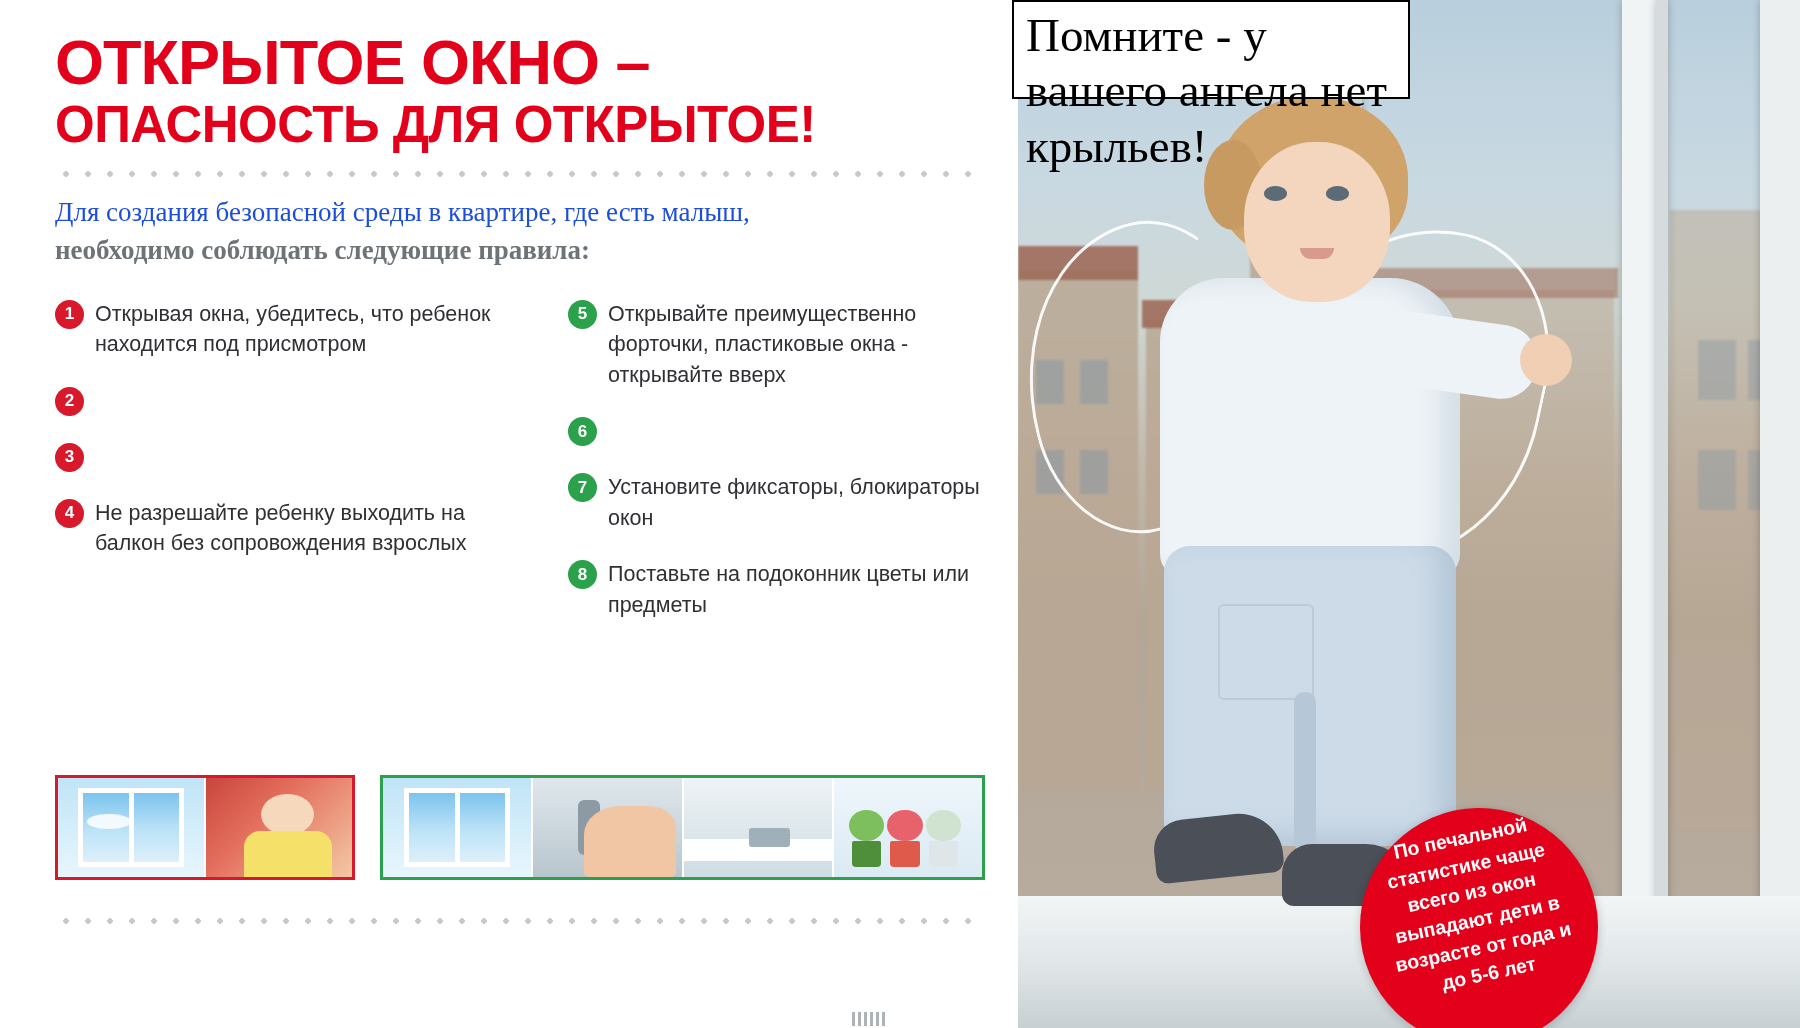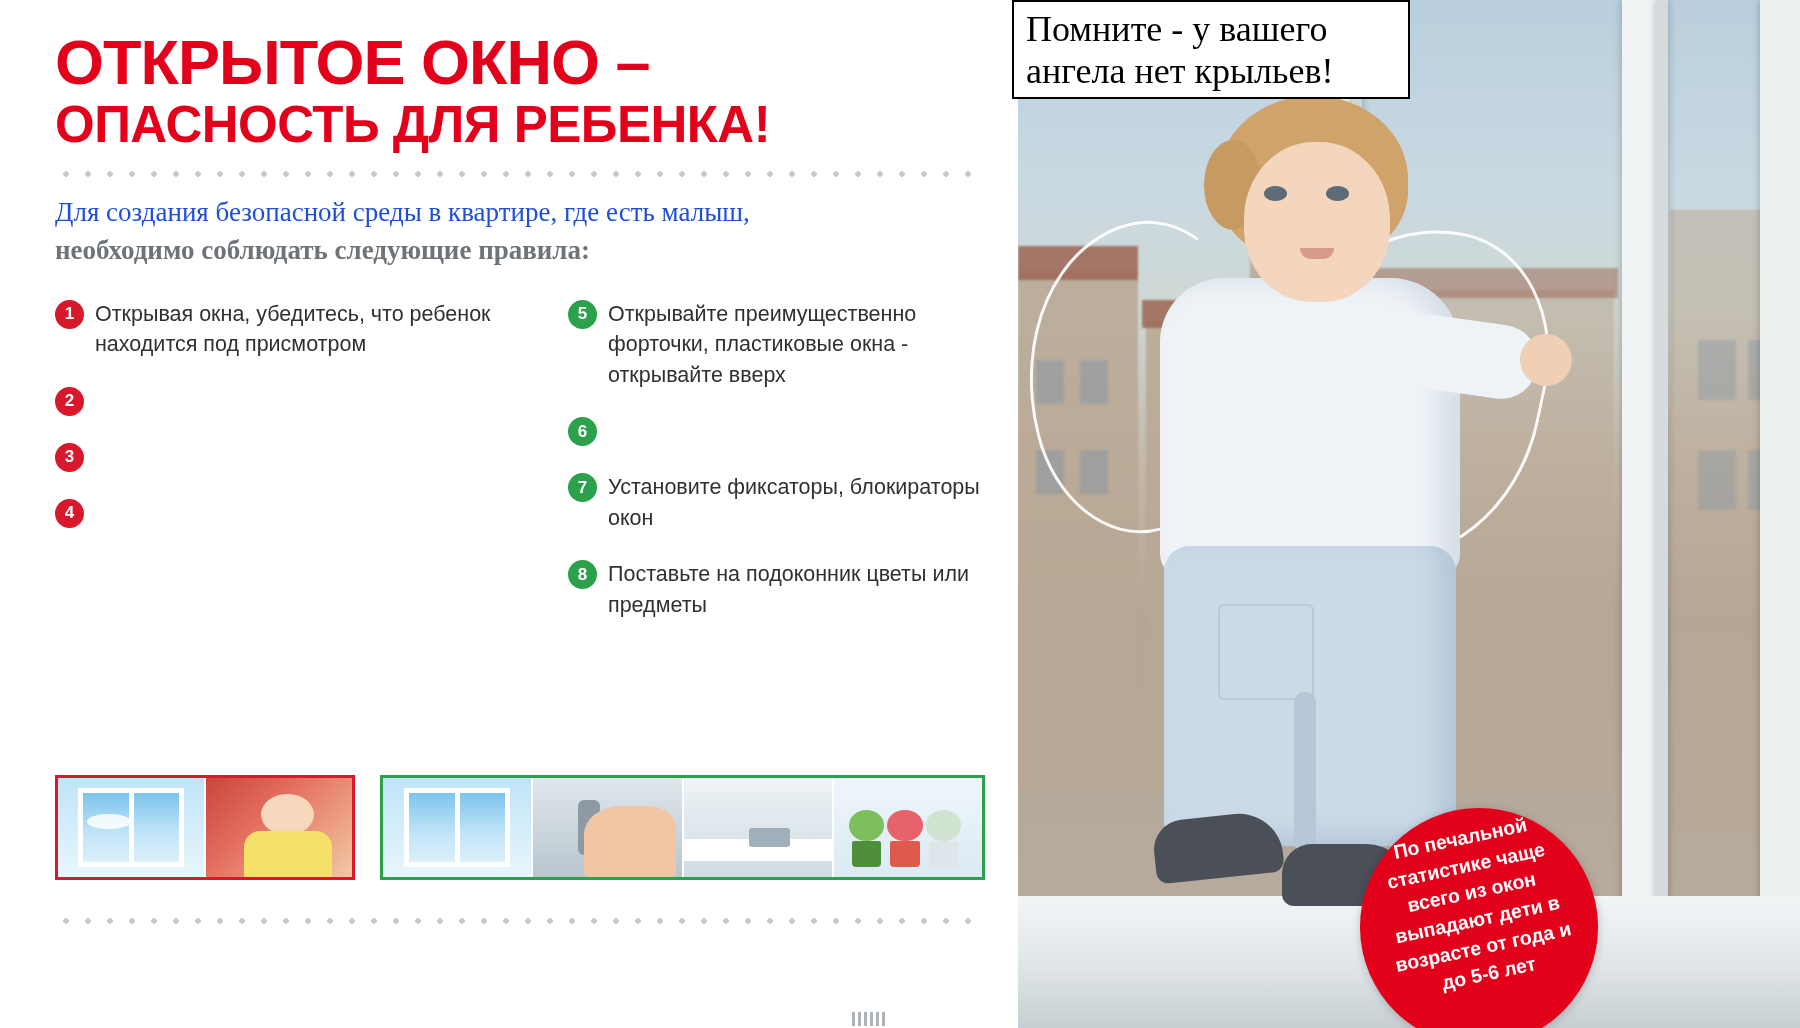--- a/index.html
+++ b/index.html
@@ -484,21 +484,21 @@
     top: 0;
     width: 398px;
     height: 99px;
     background: #ffffff;
     border: 2px solid #000000;
     box-sizing: border-box;
     padding: 6px 10px 0 12px;
   }
   .caption-text {
     font-family: "Liberation Serif", serif;
-    font-size: 36px;
+    font-size: 47px;
     line-height: 1.18;
     color: #000000;
   }
 
   
   .stat-circle {
     position: absolute;
     left: 1360px;
     top: 808px;
     width: 238px;
@@ -534,21 +534,21 @@
 </style>
 </head>
 <body>
 
 <div class="poster">
 
   <div class="left-panel">
     <div class="left-inner">
 
       <h1 class="headline1">ОТКРЫТОЕ ОКНО –</h1>
-      <h2 class="headline2">ОПАСНОСТЬ ДЛЯ РЕБЕНКА!</h2>
+      <h2 class="headline2">ОПАСНОСТЬ ДЛЯ ОТКРЫТОЕ!</h2>
 
       <div class="dots-divider"></div>
 
       <p class="subtitle1">Для создания безопасной среды в квартире, где есть малыш,</p>
       <p class="subtitle2">необходимо соблюдать следующие правила:</p>
 
       <div class="rules">
 
         <div class="rules-col left">
           <div class="rule">
@@ -556,20 +556,21 @@
             <div class="rule-text">Открывая окна, убедитесь, что ребенок находится под присмотром</div>
           </div>
           <div class="rule">
             <div class="badge red">2</div>
           </div>
           <div class="rule">
             <div class="badge red">3</div>
           </div>
           <div class="rule">
             <div class="badge red">4</div>
+            <div class="rule-text">Не разрешайте ребенку выходить на балкон без сопровождения взрослых</div>
           </div>
         </div>
 
         <div class="rules-col right">
           <div class="rule">
             <div class="badge green">5</div>
             <div class="rule-text">Открывайте преимущественно форточки, пластиковые окна - открывайте вверх</div>
           </div>
           <div class="rule">
             <div class="badge green">6</div>

